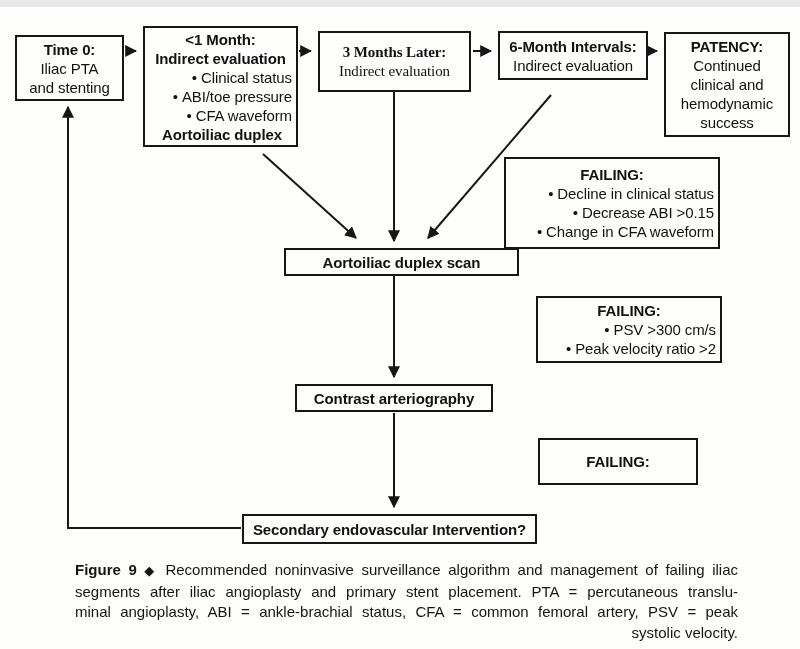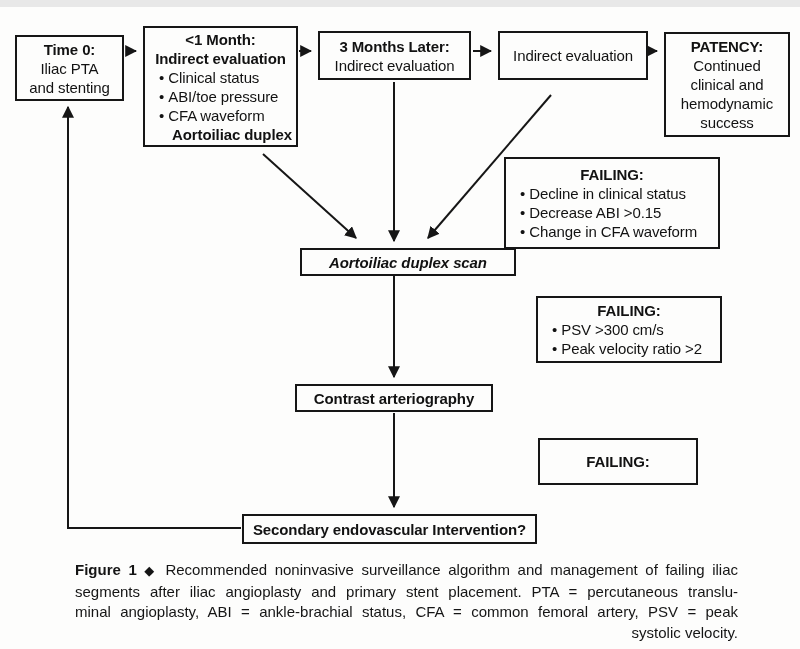--- a/index.html
+++ b/index.html
@@ -10,23 +10,23 @@
   }
   .arrows { position:absolute; left:0; top:0; z-index:1; }
   .box {
     position:absolute; box-sizing:border-box; z-index:2;
     border:2px solid #161616; background:#fdfdfc;
     font-size:15px; line-height:19px; text-align:center;
     display:flex; flex-direction:column; justify-content:center;
     padding:3px 4px; letter-spacing:-0.1px;
   }
   .b { font-weight:bold; }
-  .bullets { list-style:none; margin:0; padding:0 0 0 10px; text-align:left; }
+  .bullets { list-style:none; margin:0; padding:0 0 0 10px; text-align:right; }
   .bullets li::before { content:"\2022\00a0"; }
-  .foot { text-align:right; padding-left:3px; }
+  .foot { text-align:center; padding-left:3px; }
   .caption {
     position:absolute; left:75px; top:553px; width:663px; z-index:2;
     font-size:15px; line-height:20.5px; color:#151515;
   }
   .cap-line { text-align:justify; text-align-last:justify; }
   .cap-line.last { text-align:right; text-align-last:auto; }
   .cap-diamond { font-size:13px; }
   svg line, svg polyline { stroke:#161616; stroke-width:2; fill:none; }
 </style>
 </head>
@@ -62,26 +62,27 @@
     <div class="b">&lt;1 Month:</div>
     <div class="b">Indirect evaluation</div>
     <ul class="bullets">
       <li>Clinical status</li>
       <li>ABI/toe pressure</li>
       <li>CFA waveform</li>
     </ul>
     <div class="b foot">Aortoiliac duplex</div>
   </div>
 
-  <div class="box" style="left:318px;top:24px;width:153px;height:49px;">
+  <div class="box" style="left:318px;top:24px;width:153px;height:61px;font-family:Liberation Serif, serif;">
     <div class="b">3 Months Later:</div>
     <div>Indirect evaluation</div>
   </div>
 
   <div class="box" style="left:498px;top:24px;width:150px;height:49px;">
+    <div class="b">6-Month Intervals:</div>
     <div>Indirect evaluation</div>
   </div>
 
   <div class="box" style="left:664px;top:25px;width:126px;height:105px;">
     <div class="b">PATENCY:</div>
     <div>Continued</div>
     <div>clinical and</div>
     <div>hemodynamic</div>
     <div>success</div>
   </div>
@@ -100,35 +101,35 @@
     <ul class="bullets">
       <li>PSV &gt;300 cm/s</li>
       <li>Peak velocity ratio &gt;2</li>
     </ul>
   </div>
 
   <div class="box" style="left:538px;top:431px;width:160px;height:47px;">
     <div class="b">FAILING:</div>
   </div>
 
-  <div class="box b" style="left:300px;top:241px;width:216px;height:28px;font-style:italic;">
+  <div class="box b" style="left:284px;top:241px;width:235px;height:28px;">
     <div>Aortoiliac duplex scan</div>
   </div>
 
   <div class="box b" style="left:295px;top:377px;width:198px;height:28px;">
     <div>Contrast arteriography</div>
   </div>
 
   <div class="box b" style="left:242px;top:507px;width:295px;height:30px;">
     <div>Secondary endovascular Intervention?</div>
   </div>
 
   <div class="caption">
     <div class="cap-line">
-      <span class="b">Figure 1</span>
+      <span class="b">Figure 9</span>
       <span class="cap-diamond">◆</span>
       <span>Recommended noninvasive surveillance algorithm and management of failing iliac</span>
     </div>
     <div class="cap-line">segments after iliac angioplasty and primary stent placement. PTA = percutaneous translu-</div>
     <div class="cap-line">minal angioplasty, ABI = ankle-brachial status, CFA = common femoral artery, PSV = peak</div>
     <div class="cap-line last">systolic velocity.</div>
   </div>
 
 </div>
 

